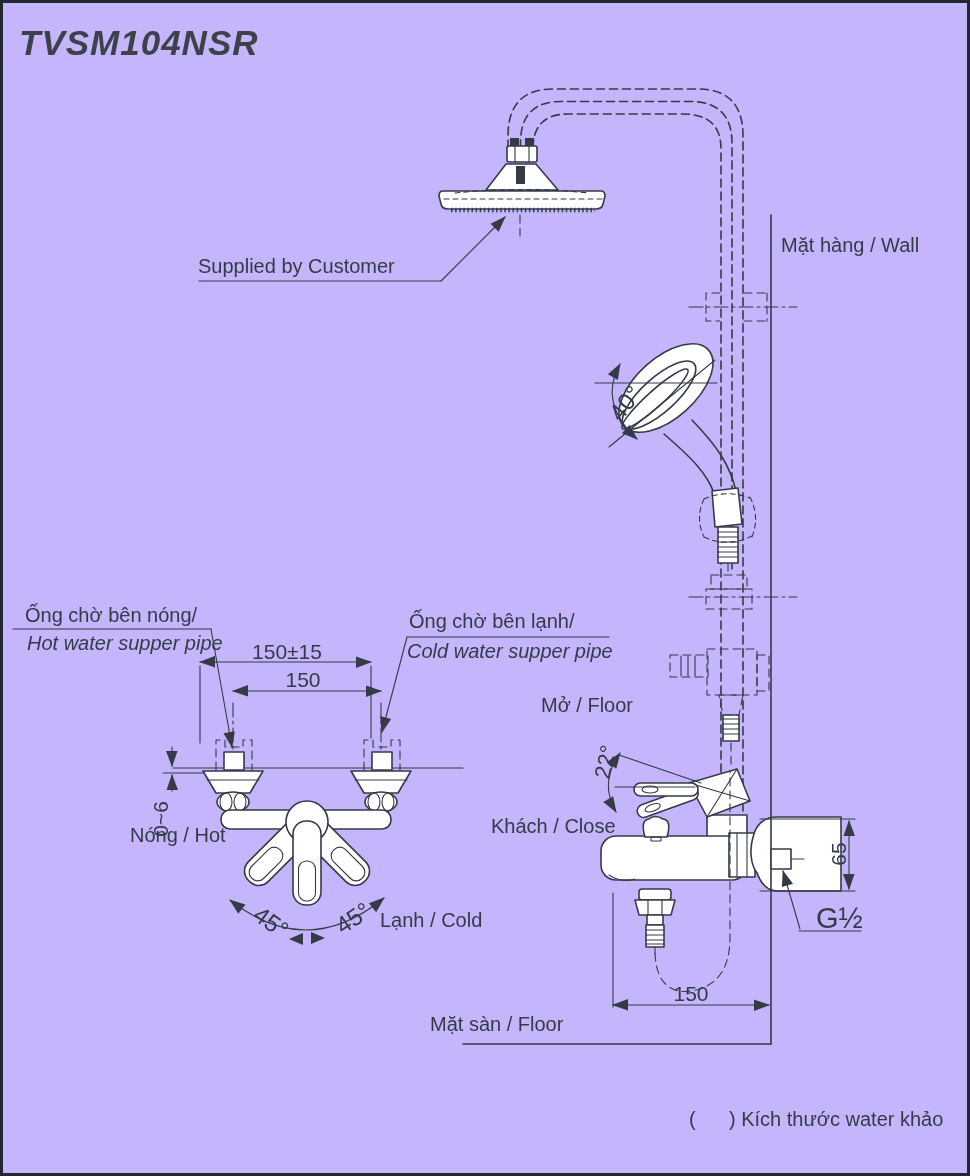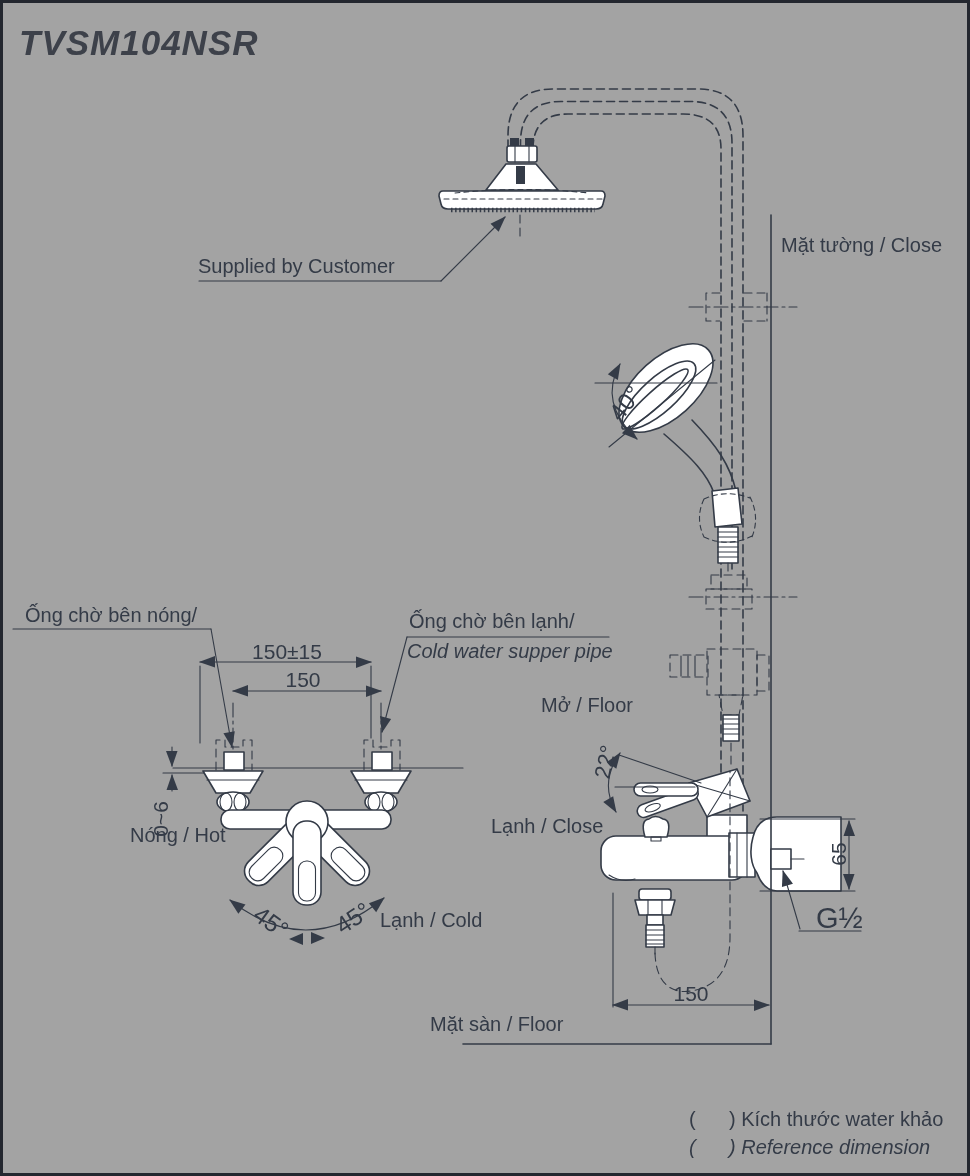--- a/index.html
+++ b/index.html
@@ -1,16 +1,16 @@
 <!DOCTYPE html>
 <html><head>
 <meta charset="utf-8">
 <style>
   html,body{margin:0;padding:0;background:#e8e8e8;}
-  #page{position:relative;width:970px;height:1176px;background:#a3a3a3;overflow:hidden;
+  #page{position:relative;width:970px;height:1176px;background:#c4b5fd;overflow:hidden;
         border:3px solid #23272f;box-sizing:border-box;font-family:"Liberation Sans",sans-serif;}
   svg{position:absolute;left:0;top:0;}
   
   .ln{fill:none;stroke:#343b47;stroke-width:1.6;stroke-linecap:round;stroke-linejoin:round}
   .th{stroke-width:1.1}
   .dash{stroke-dasharray:8 5}
   .dsm{stroke-dasharray:5 4}
   .cl{stroke-dasharray:14 4 3 4;stroke-width:1.1}
   .wh{fill:#ffffff}
   .fl{fill:#343b47;stroke:none}
@@ -197,43 +197,43 @@
 
     <path class="ln th" d="M610,890 V1004"></path>
     <path class="ln th" d="M610,1002 H766" marker-start="url(#ar)" marker-end="url(#ar)"></path>
   </g>
 </svg>
 
 <div id="title">TVSM104NSR</div>
 
 <div class="lbl" style="left:195px;top:250px">Supplied by Customer</div>
 
-<div class="lbl" style="left:778px;top:229px">Mặt tường / Close</div>
+<div class="lbl" style="left:778px;top:229px">Mặt hàng / Wall</div>
 
 <div class="lbl" style="left:22px;top:599px">Ống chờ bên nóng/</div>
+<div class="lbl it" style="left:24px;top:627px">Hot water supper pipe</div>
 <div class="lbl" style="left:406px;top:605px">Ống chờ bên lạnh/</div>
 <div class="lbl it" style="left:404px;top:635px">Cold water supper pipe</div>
 
 <div class="lbl dim" style="left:284px;top:649px;transform:translate(-50%,-50%)">150±15</div>
 <div class="lbl dim" style="left:300px;top:677px;transform:translate(-50%,-50%)">150</div>
 <div class="lbl dim" style="left:158px;top:816px;transform:translate(-50%,-50%) rotate(-90deg)">0~6</div>
 
 <div class="lbl" style="left:538px;top:689px">Mở / Floor</div>
-<div class="lbl" style="left:488px;top:810px">Lạnh / Close</div>
+<div class="lbl" style="left:488px;top:810px">Khách / Close</div>
 <div class="lbl dim" style="left:603px;top:759px;transform:translate(-50%,-50%) rotate(-78deg);font-size:22px">22°</div>
 
 <div class="lbl" style="left:127px;top:819px">Nóng / Hot</div>
 <div class="lbl" style="left:377px;top:904px">Lạnh / Cold</div>
 <div class="lbl" style="left:268px;top:919px;transform:translate(-50%,-50%) rotate(36deg);font-size:24px">45°</div>
 <div class="lbl" style="left:350px;top:915px;transform:translate(-50%,-50%) rotate(-34deg);font-size:24px">45°</div>
 
 <div class="lbl" style="left:622px;top:400px;transform:translate(-50%,-50%) rotate(-52deg);font-size:24px">40°</div>
 
 <div class="lbl dim" style="left:836px;top:851px;transform:translate(-50%,-50%) rotate(-90deg)">65</div>
 <div class="lbl" style="left:813px;top:897px;font-size:29px">G½</div>
 <div class="lbl dim" style="left:688px;top:991px;transform:translate(-50%,-50%)">150</div>
 
 <div class="lbl" style="left:427px;top:1008px">Mặt sàn / Floor</div>
 
 <div class="lbl" style="left:686px;top:1103px">(      ) Kích thước water khảo</div>
-<div class="lbl it" style="left:686px;top:1131px">(      ) Reference dimension</div>
 
 </div>
 
 </body></html>

